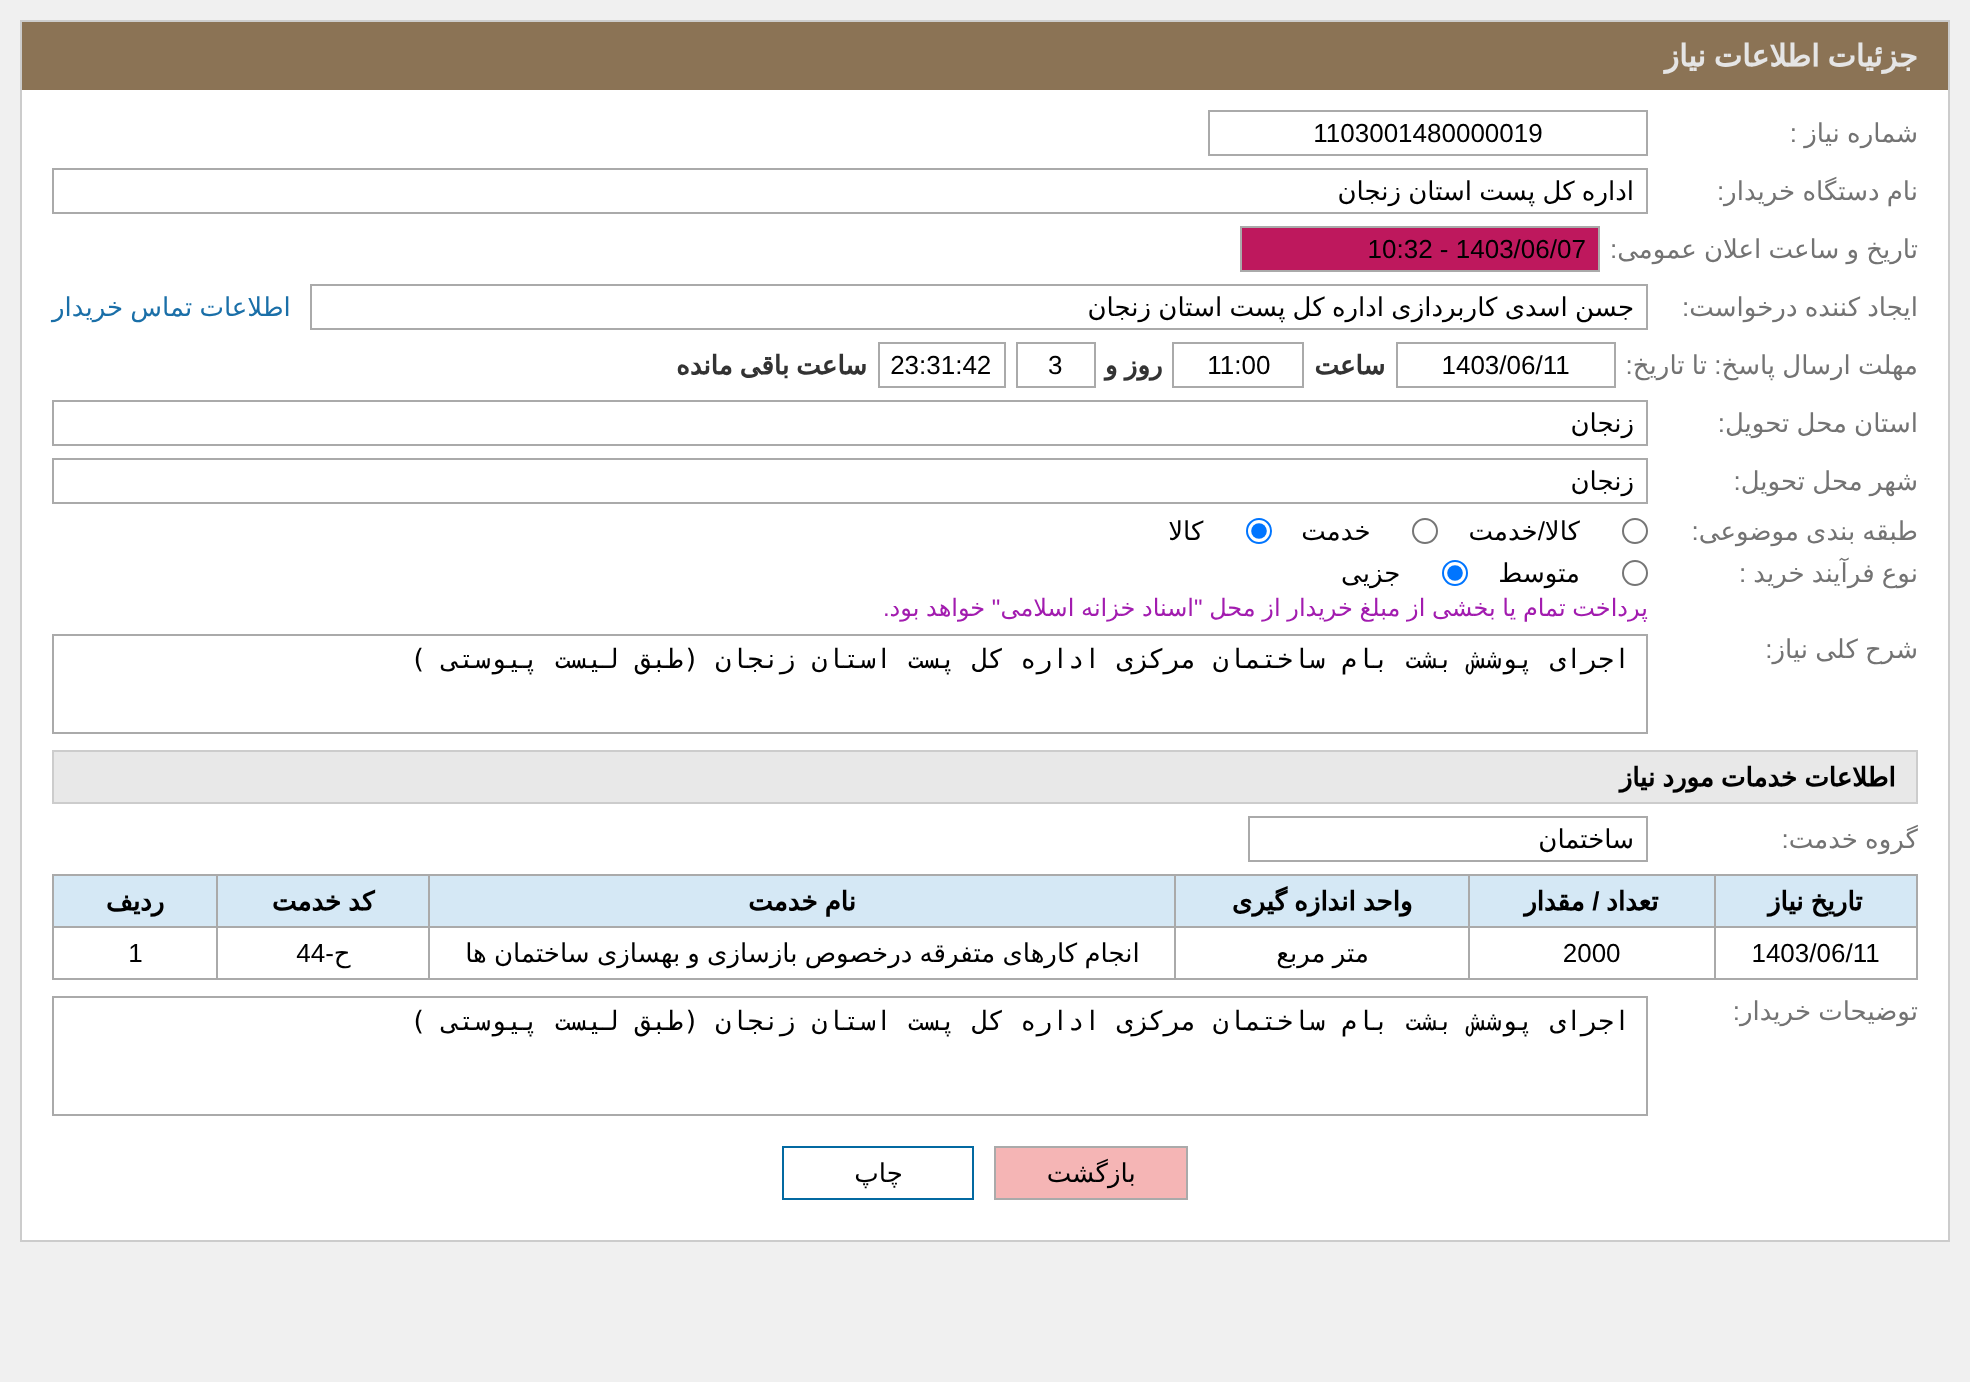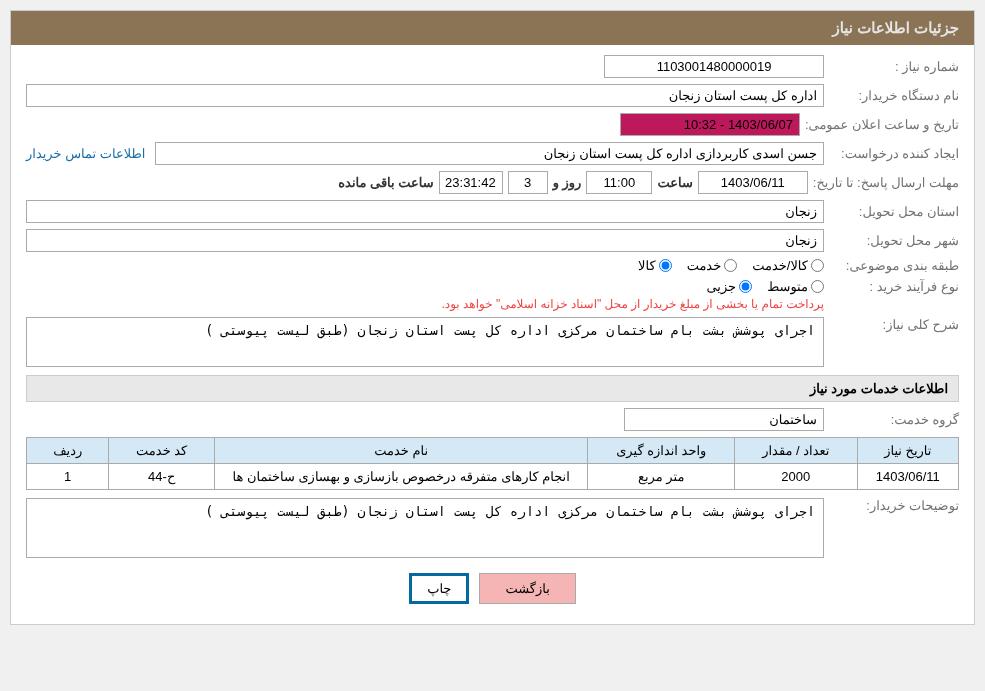--- a/index.html
+++ b/index.html
@@ -110,78 +110,78 @@
       text-align: center;
     }
     .radio-group {
       display: flex;
       gap: 15px;
       align-items: center;
     }
     .radio-item {
       display: flex;
       align-items: center;
-      gap: 3px;
+      gap: 21px;
     }
     .description-box {
       border: 1px solid #aaa;
       background: #fff;
       padding: 5px 8px;
       min-height: 50px;
       width: 100%;
       text-align: right;
       resize: none;
     }
     .services-table {
       width: 100%;
       border-collapse: collapse;
       margin-top: 5px;
     }
     .services-table th {
       background: #d5e8f5;
       border: 1px solid #aaa;
       padding: 5px 24px;
       text-align: center;
-      font-weight: normal;
+      font-weight: bold;
     }
     .services-table td {
       border: 1px solid #aaa;
       padding: 5px 8px;
       text-align: center;
     }
     .btn-row {
       display: flex;
       justify-content: center;
       gap: 10px;
       margin-top: 15px;
       margin-bottom: 10px;
     }
     .btn-print {
       background: #fff;
-      border: 3px solid #0369a1;
-      padding: 5px 15px;
+      border: 1px solid #0369a1;
+      padding: 5px 35px;
       cursor: pointer;
       font-family: Tahoma, Arial, sans-serif;
       font-size: 13px;
     }
     .btn-back {
       background: #f5b5b5;
       border: 1px solid #aaa;
       padding: 5px 25px;
       cursor: pointer;
       font-family: Liberation Sans, sans-serif;
       font-size: 13px;
     }
     .purchase-type-row {
       display: flex;
       align-items: flex-start;
       gap: 5px;
     }
     .purchase-desc {
-      color: #ef4444;
+      color: #a21caf;
       font-size: 12px;
       flex: 1;
       text-align: right;
     }
     .inline-label {
       color: #333;
       font-weight: bold;
       white-space: nowrap;
     }
   </style>

